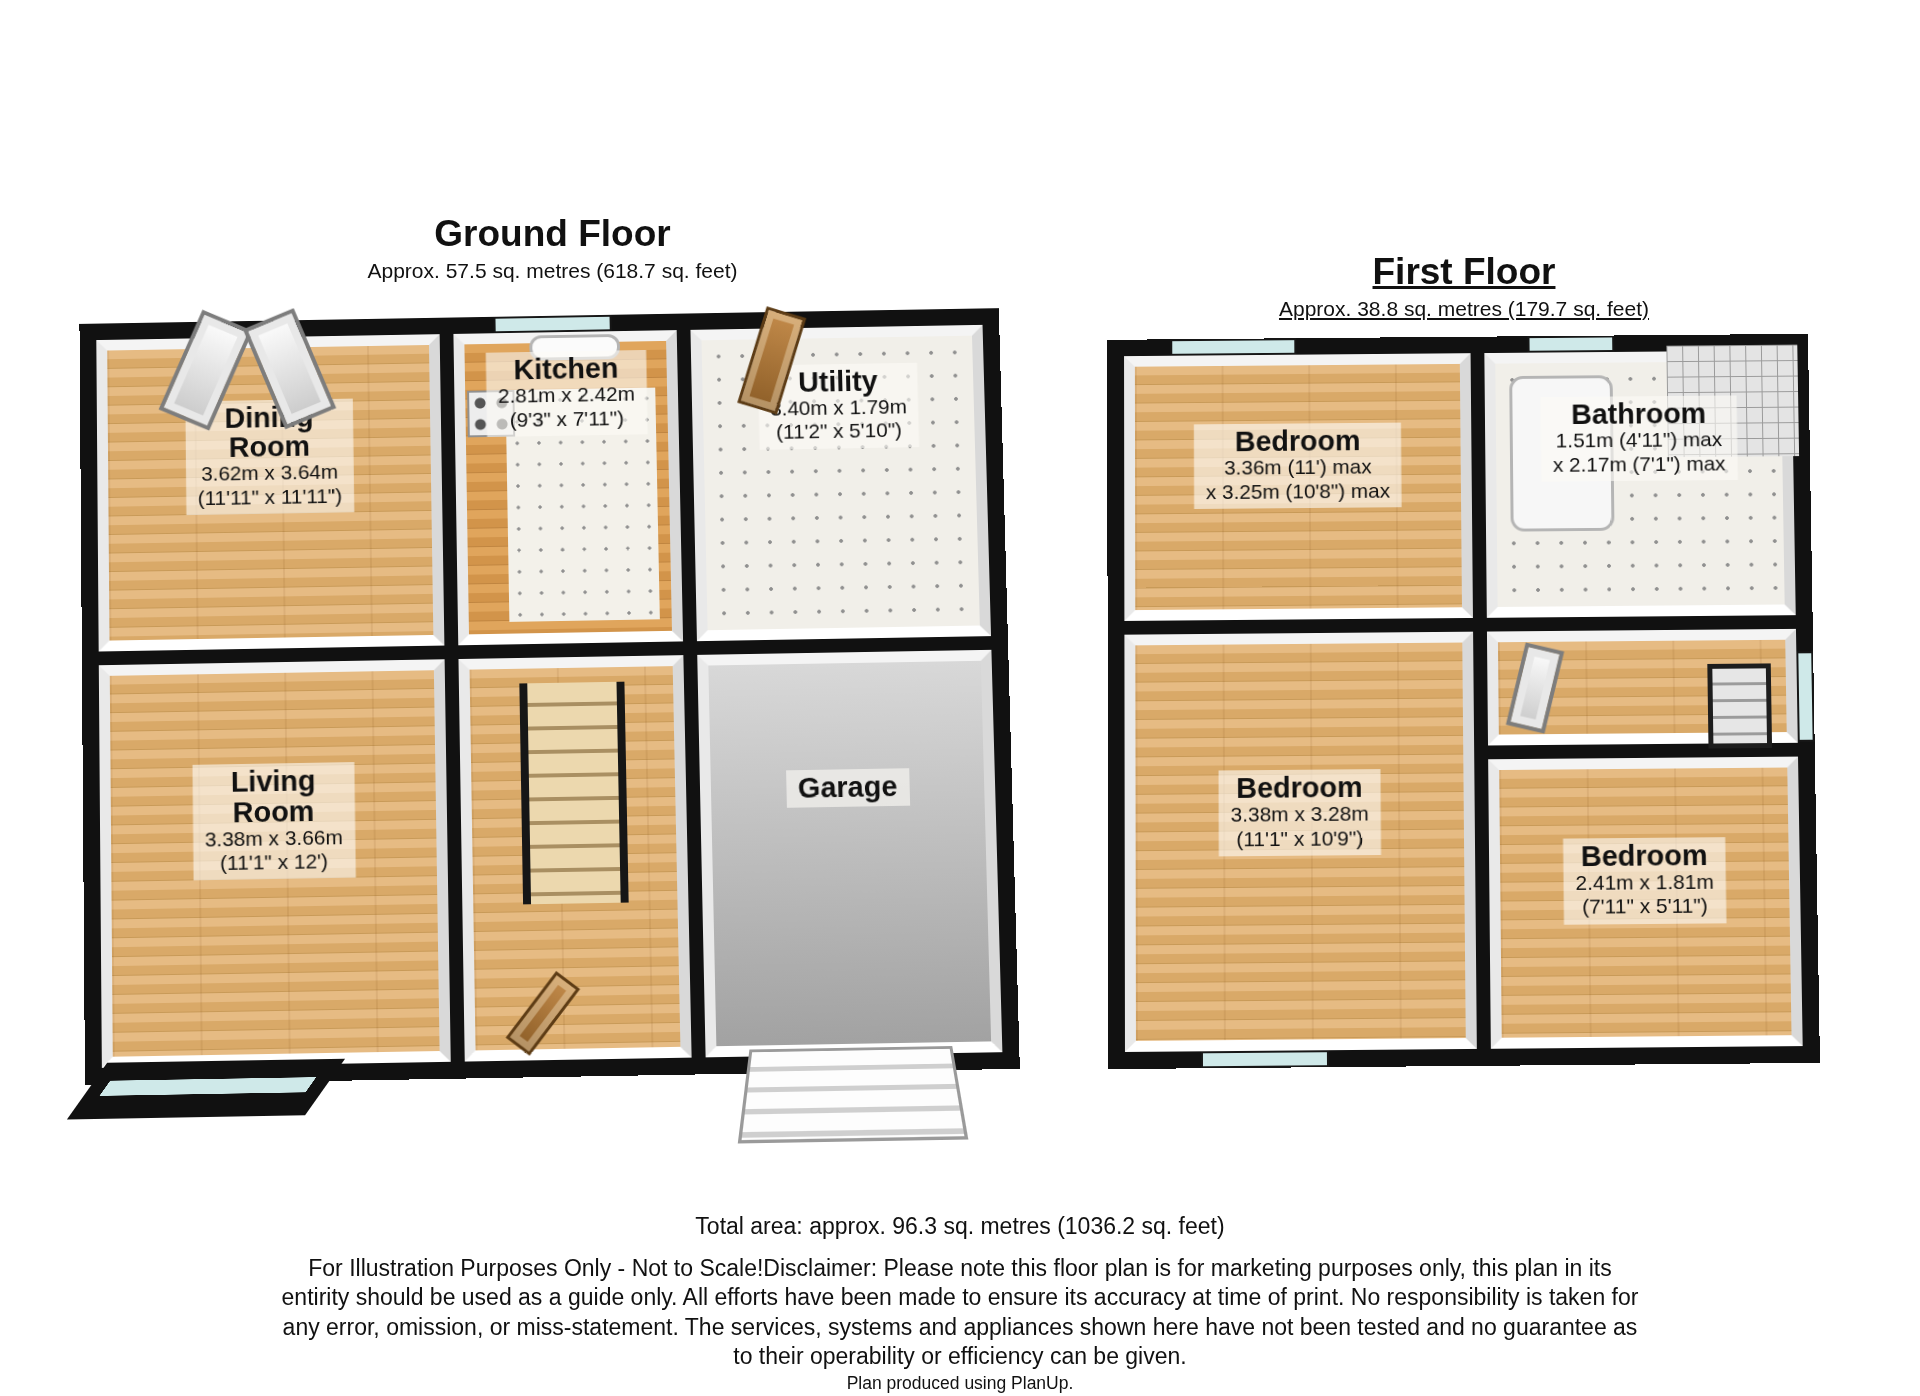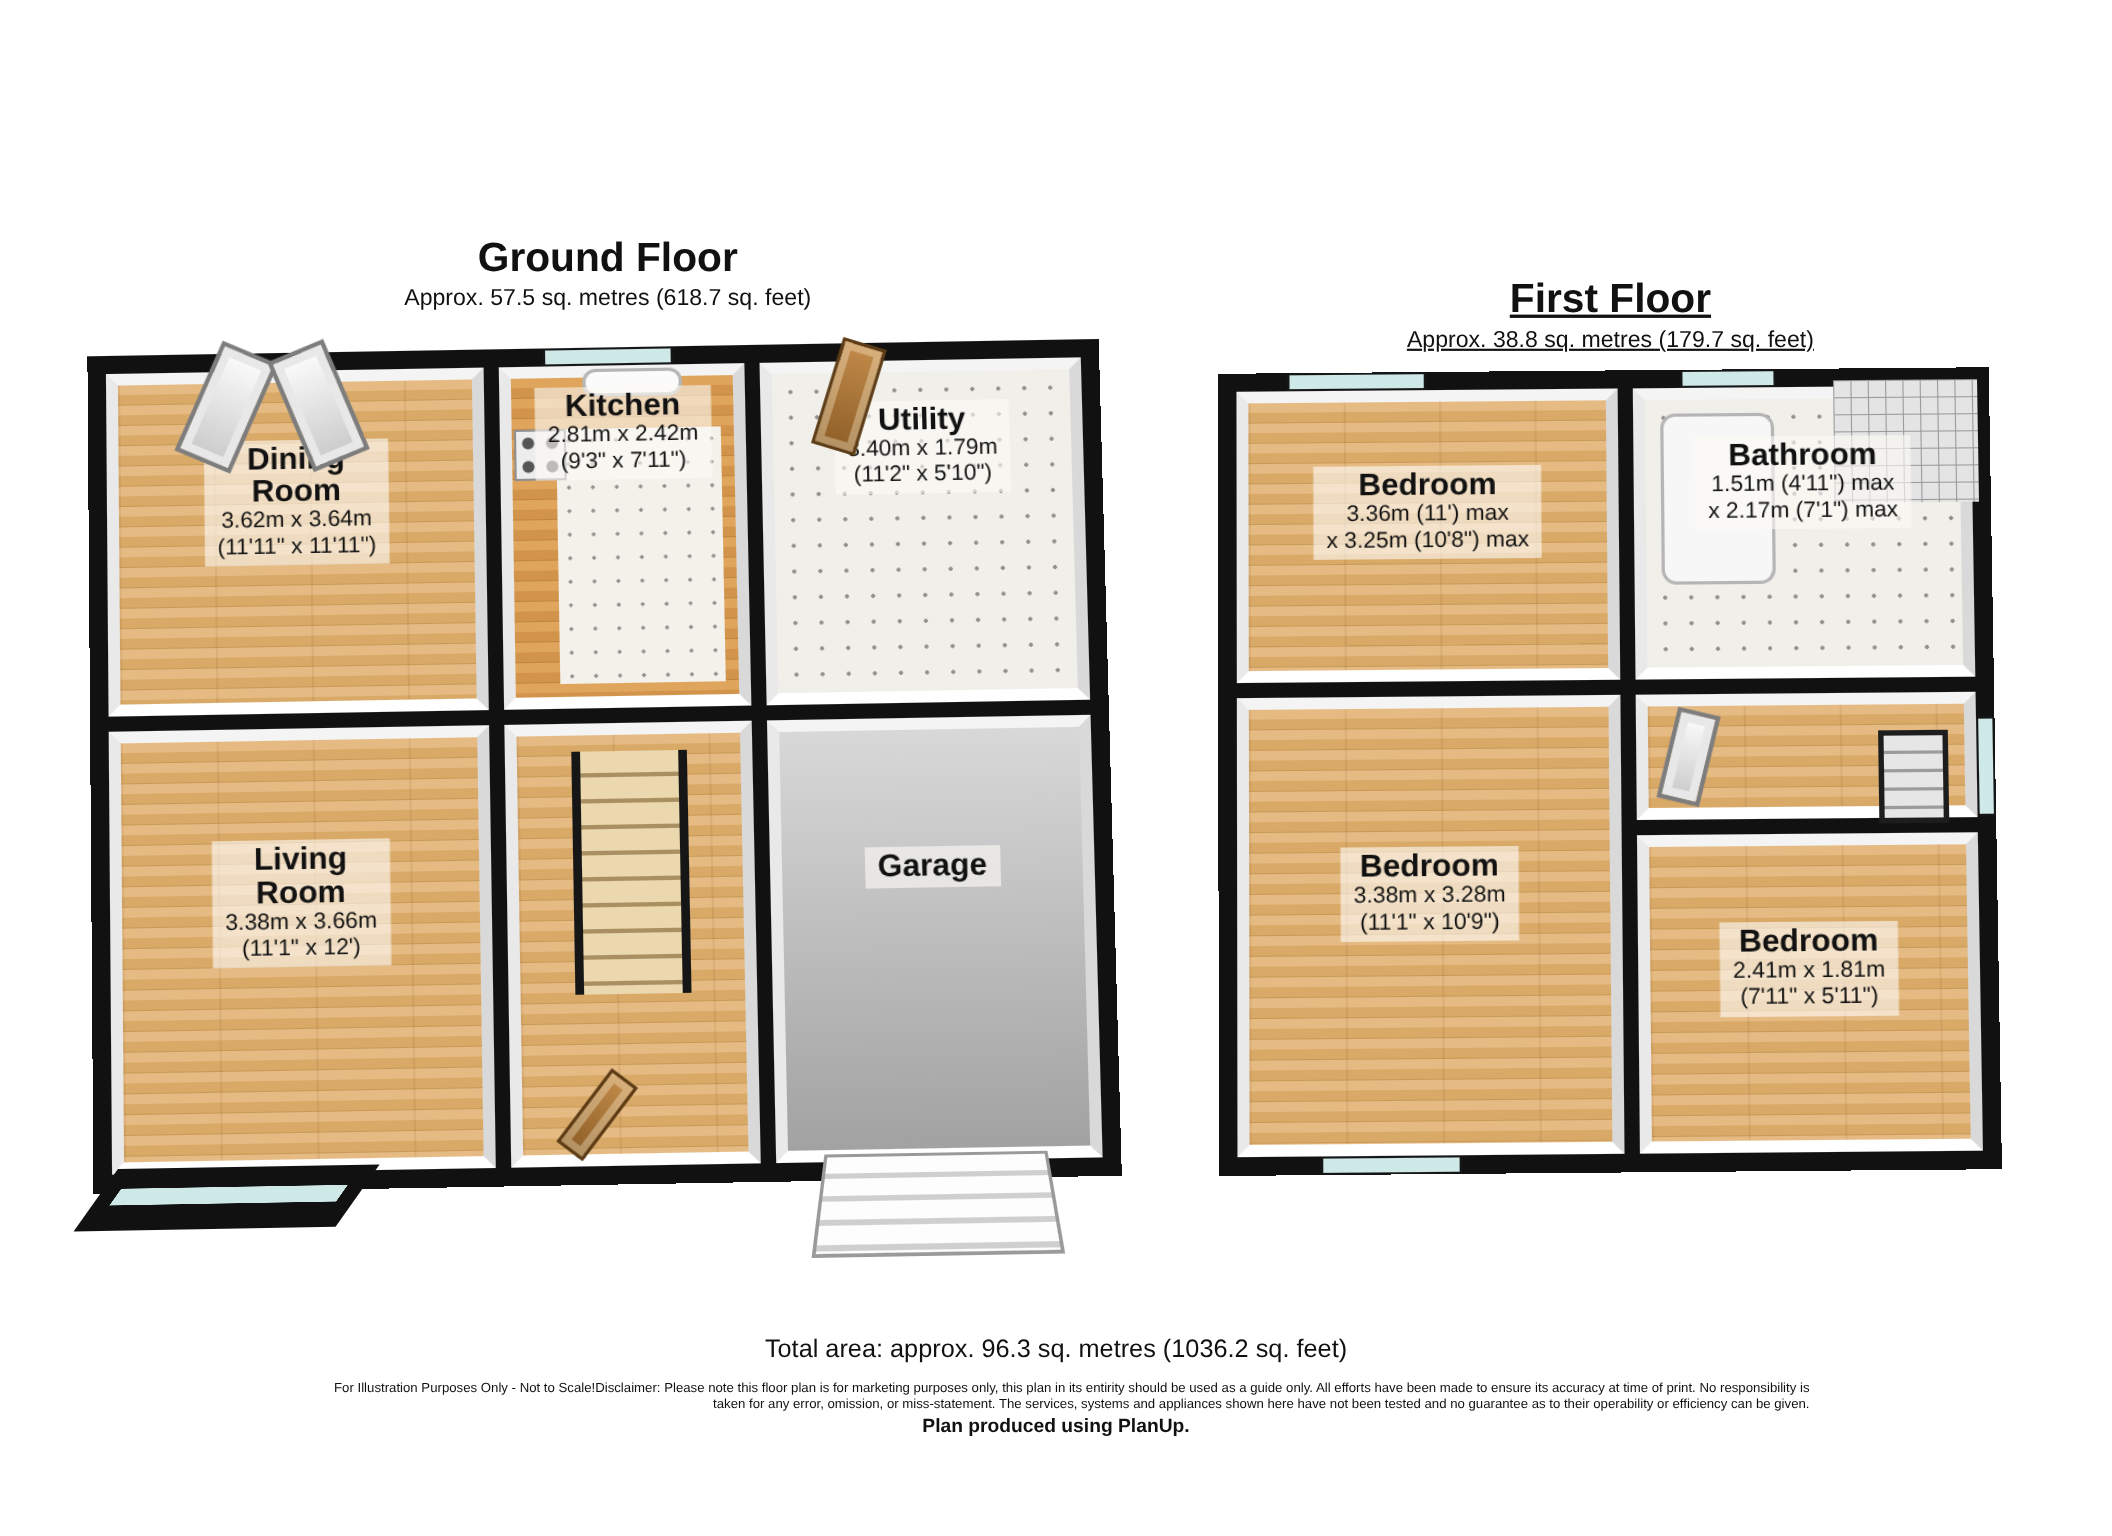--- a/index.html
+++ b/index.html
@@ -136,22 +136,22 @@
   .window { position: absolute; background: #cfe9e9; border: 2px solid #161616; z-index: 6; }
   .bay {
     position: absolute; left: 2px; bottom: -34px; width: 238px; height: 56px;
     background: #111; transform: skewX(-36deg); z-index: 1;
   }
   .bay::after { content: ""; position: absolute; left: 16px; right: 16px; top: 18px; height: 15px; background: #cfe9e9; }
 
   
   .footer { position: absolute; left: 0; right: 0; top: 1213px; text-align: center; z-index: 20; }
   .total-area { font-size: 23px; }
-  .disclaimer { width: 1370px; margin: 14px auto 0; font-size: 12px; line-height: 1.28; text-align: right; }
-  .credit { font-size: 17.5px; margin-top: 1px; font-weight: bold; }
+  .disclaimer { width: 1370px; margin: 14px auto 0; font-size: 23px; line-height: 1.28; }
+  .credit { font-size: 17.5px; margin-top: 1px; }
 </style>
 </head>
 <body>
 
 <div class="title-block" style="left:85px; top:214px; width:935px;">
   <div class="plan-title">Ground Floor</div>
   <div class="plan-subtitle">Approx. 57.5 sq. metres (618.7 sq. feet)</div>
 </div>
 
 <div class="title-block" style="left:1108px; top:252px; width:712px;text-decoration:underline;">

